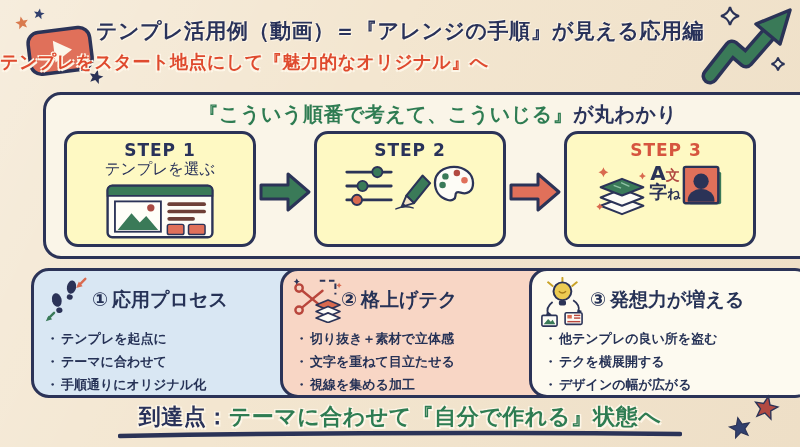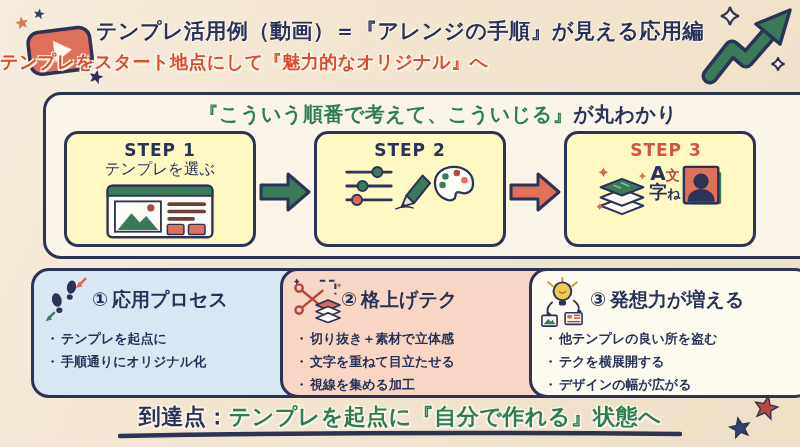--- a/index.html
+++ b/index.html
@@ -200,20 +200,21 @@
       </g>
       <path d="M46,2 L39,9" stroke="#d96a4f" stroke-width="2.6" stroke-linecap="round"></path>
       <polygon points="36,12 43,10 39,5" fill="#d96a4f"></polygon>
       <path d="M12,39 L6,45" stroke="#3a7a58" stroke-width="2.6" stroke-linecap="round"></path>
       <polygon points="3,48 10,46 6,42" fill="#3a7a58"></polygon>
     </svg>
     <div class="card-title"><span class="card-num">①</span><span>応用プロセス</span></div>
     <ul>
 
     <li><span class="mk">・</span><span>テンプレを起点に</span></li>
+        <li><span class="mk">・</span><span>テーマに合わせて</span></li>
         <li><span class="mk">・</span><span>手順通りにオリジナル化</span></li>
       </ul>
   </div>
 
   <div class="info-card ic2">
     <svg class="card-icon" width="50" height="46" viewBox="0 0 54 50">
       <path d="M30,4 H47 V19" fill="none" stroke="#2b3357" stroke-width="2.2" stroke-dasharray="6,4"></path>
       <g stroke="#b9463c" stroke-width="2.6" stroke-linecap="round" fill="none">
         <line x1="11" y1="15" x2="33" y2="33"></line>
           <line x1="11" y1="33" x2="33" y2="15"></line>
@@ -255,21 +256,21 @@
     </svg>
     <div class="card-title"><span class="card-num">③</span><span>発想力が増える</span></div>
     <ul>
 
     <li><span class="mk">・</span><span>他テンプレの良い所を盗む</span></li>
         <li><span class="mk">・</span><span>テクを横展開する</span></li>
         <li><span class="mk">・</span><span>デザインの幅が広がる</span></li>
       </ul>
   </div>
 
-  <div class="footer"><span class="f-navy">到達点：</span><span class="f-green">テンプレを起点に『自分で作れる』状態へ</span></div>
+  <div class="footer"><span class="f-navy">到達点：</span><span class="f-green">テーマに合わせて『自分で作れる』状態へ</span></div>
   <svg class="underline-svg" width="564" height="12" viewBox="0 0 564 12">
     <path d="M2,8 Q281,3 562,6" stroke="#2b3357" stroke-width="4.5" fill="none" stroke-linecap="round"></path>
   </svg>
   <svg class="corner-stars" width="74" height="56" viewBox="0 0 74 56">
     <path d="M0,-7 L1.9,-2.3 L6.7,-2.1 L3.1,1.1 L4.2,5.8 L0,3 L-4.2,5.8 L-3.1,1.1 L-6.7,-2.1 L-1.9,-2.3 Z" transform="translate(24,40) scale(1.5) rotate(-12)" fill="#31406e" stroke="#2b3357" stroke-width="0.8"></path>
     <path d="M0,-7 L1.9,-2.3 L6.7,-2.1 L3.1,1.1 L4.2,5.8 L0,3 L-4.2,5.8 L-3.1,1.1 L-6.7,-2.1 L-1.9,-2.3 Z" transform="translate(50,20) scale(1.7) rotate(12)" fill="#b24a42" stroke="#2b3357" stroke-width="0.8"></path>
   </svg>
 
 </div>
 

